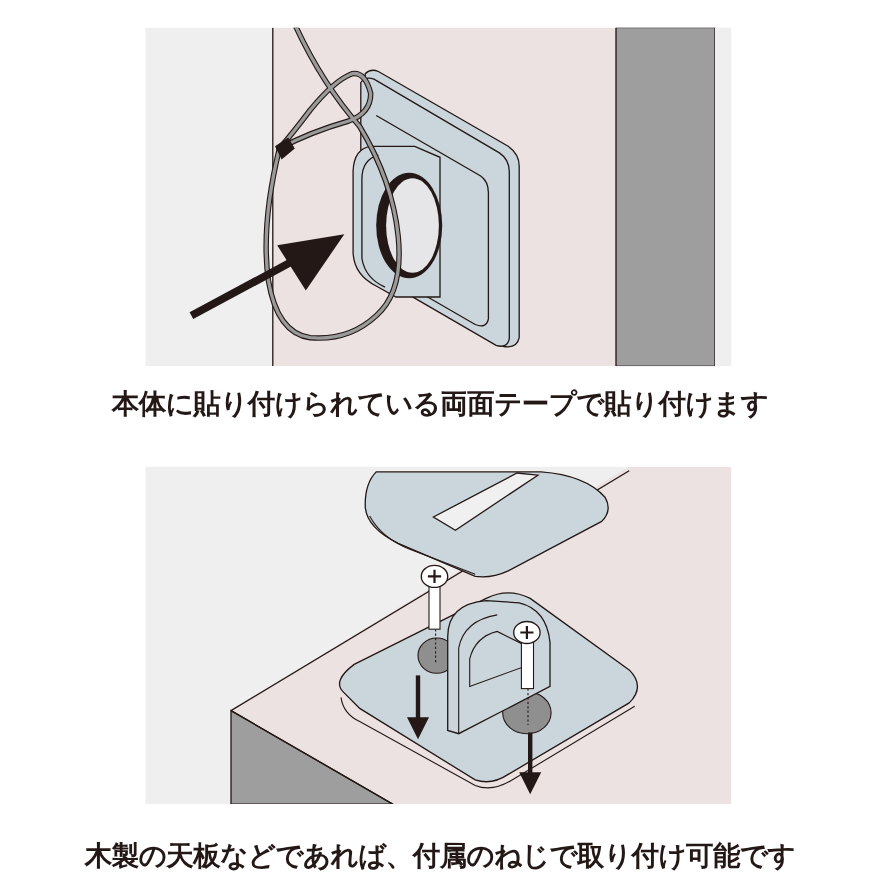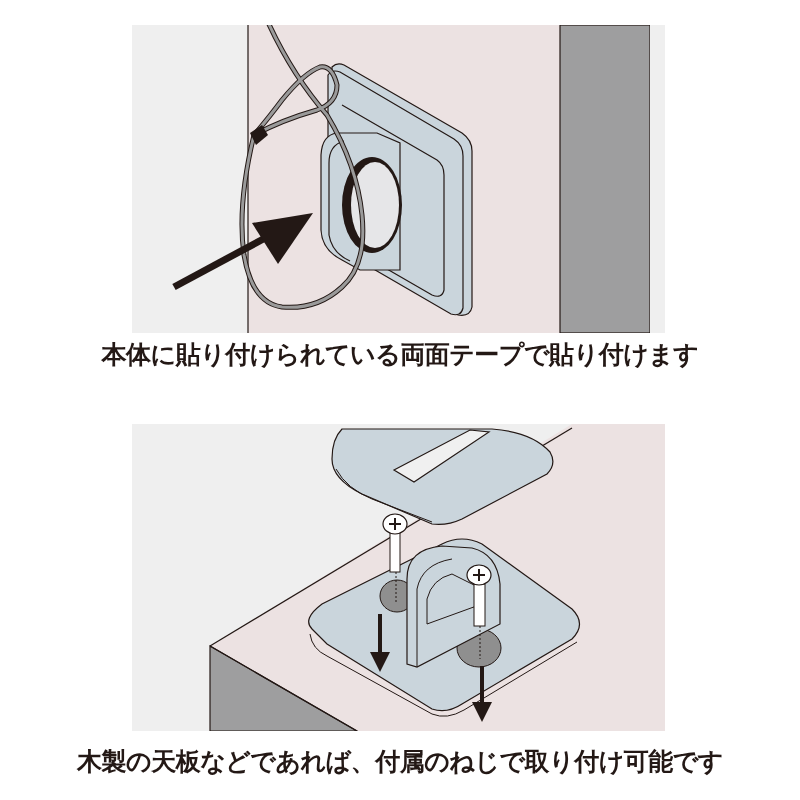--- a/index.html
+++ b/index.html
@@ -2,22 +2,22 @@
 <html><head>
 <meta charset="utf-8">
 <style>
   html,body{margin:0;padding:0;background:#ffffff;}
   body{width:800px;height:800px;position:relative;overflow:hidden;font-family:"DejaVu Sans","Liberation Sans",sans-serif;}
   .panel{position:absolute;left:132px;width:533px;overflow:hidden;}
   #panel1{top:25px;height:308px;}
   #panel2{top:424px;height:307px;}
   .panel svg{display:block;width:533px;height:100%;}
   .caption{position:absolute;left:0;width:800px;text-align:center;font-weight:bold;color:#231815;font-size:25px;letter-spacing:-0.5px;white-space:nowrap;}
-  #caption1{top:338px;font-family:Liberation Serif, serif;}
-  #caption2{top:745px;font-family:Liberation Serif, serif;}
+  #caption1{top:350px;font-family:Liberation Serif, serif;}
+  #caption2{top:761px;font-family:Liberation Serif, serif;}
 </style>
 </head>
 <body>
 
 <div id="panel1" class="panel">
   <svg viewBox="0 0 533 308" xmlns="http://www.w3.org/2000/svg">
     <rect x="0" y="0" width="533" height="308" fill="#efefef"></rect>
     <rect x="116" y="0" width="312" height="308" fill="#ece2e2"></rect>
     <line x1="116" y1="0" x2="116" y2="308" stroke="#231815" stroke-width="1.2"></line>
     <rect x="428" y="0" width="90" height="308" fill="#9e9e9f" stroke="#231815" stroke-width="1.2"></rect>

